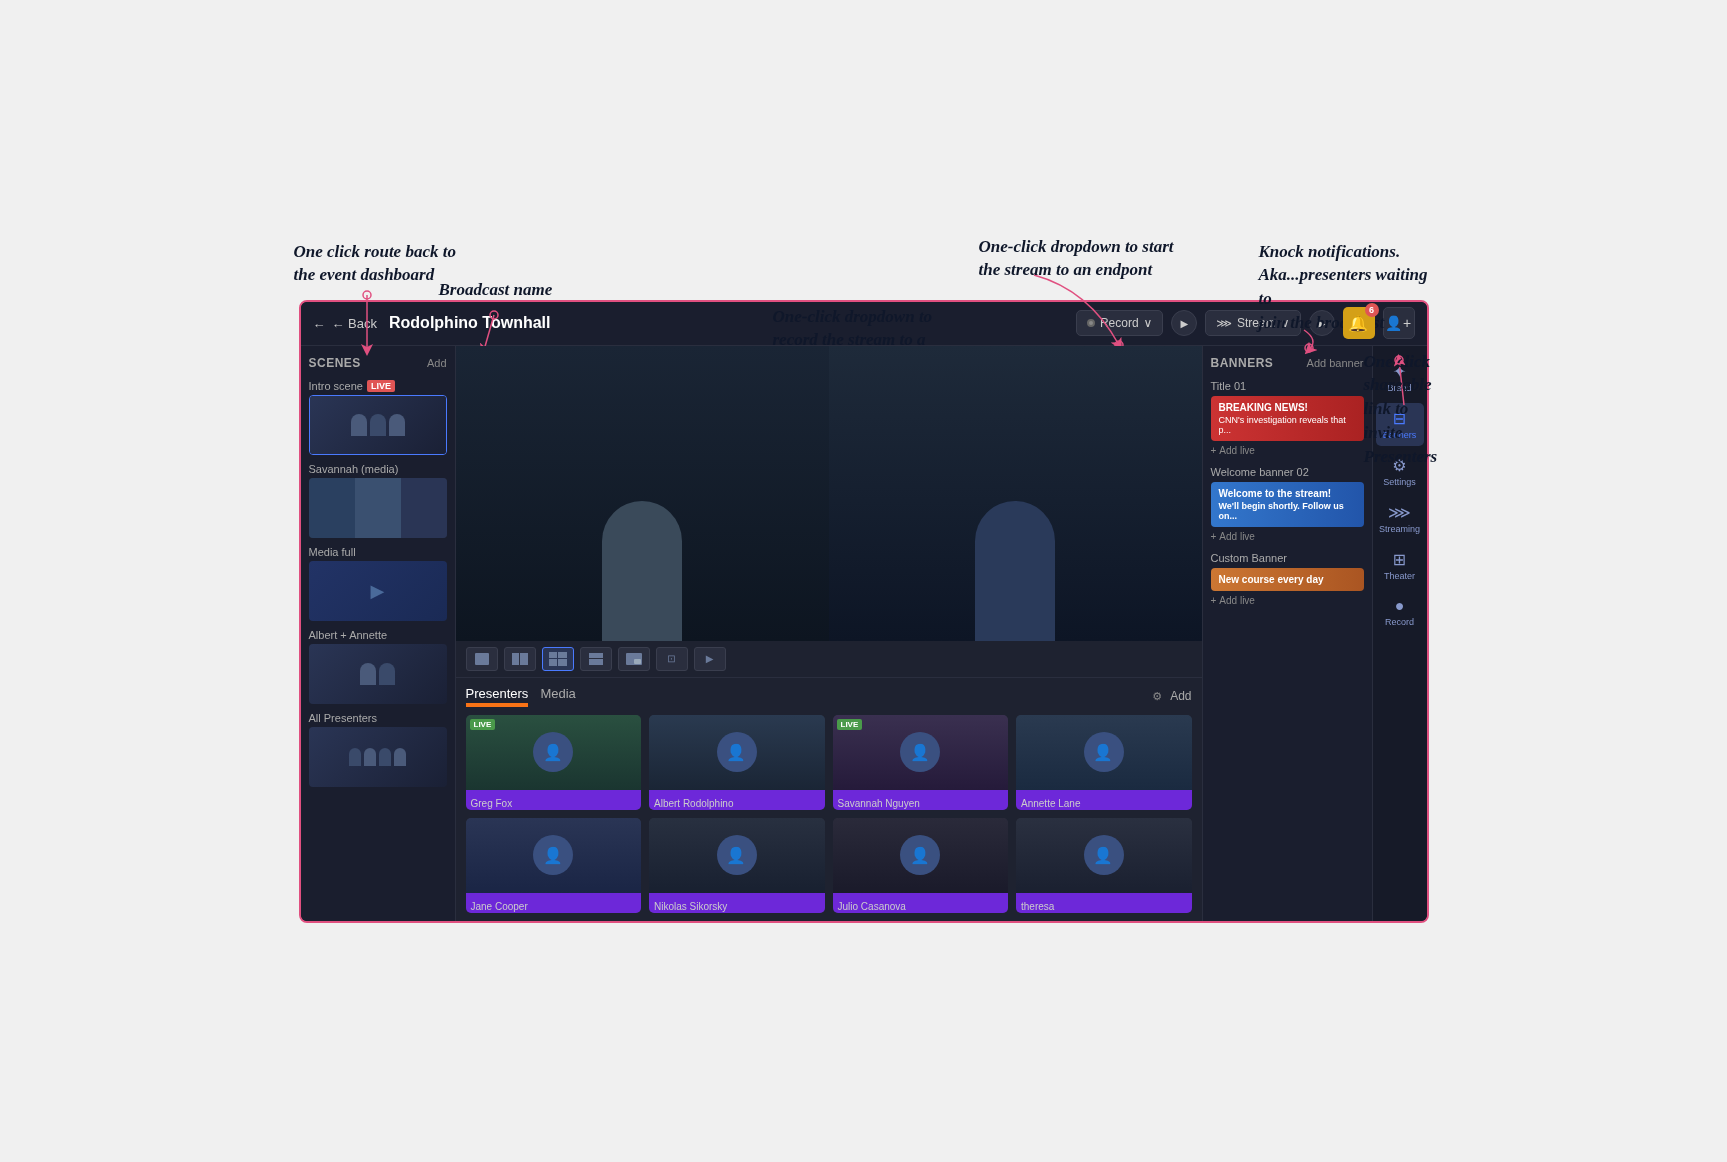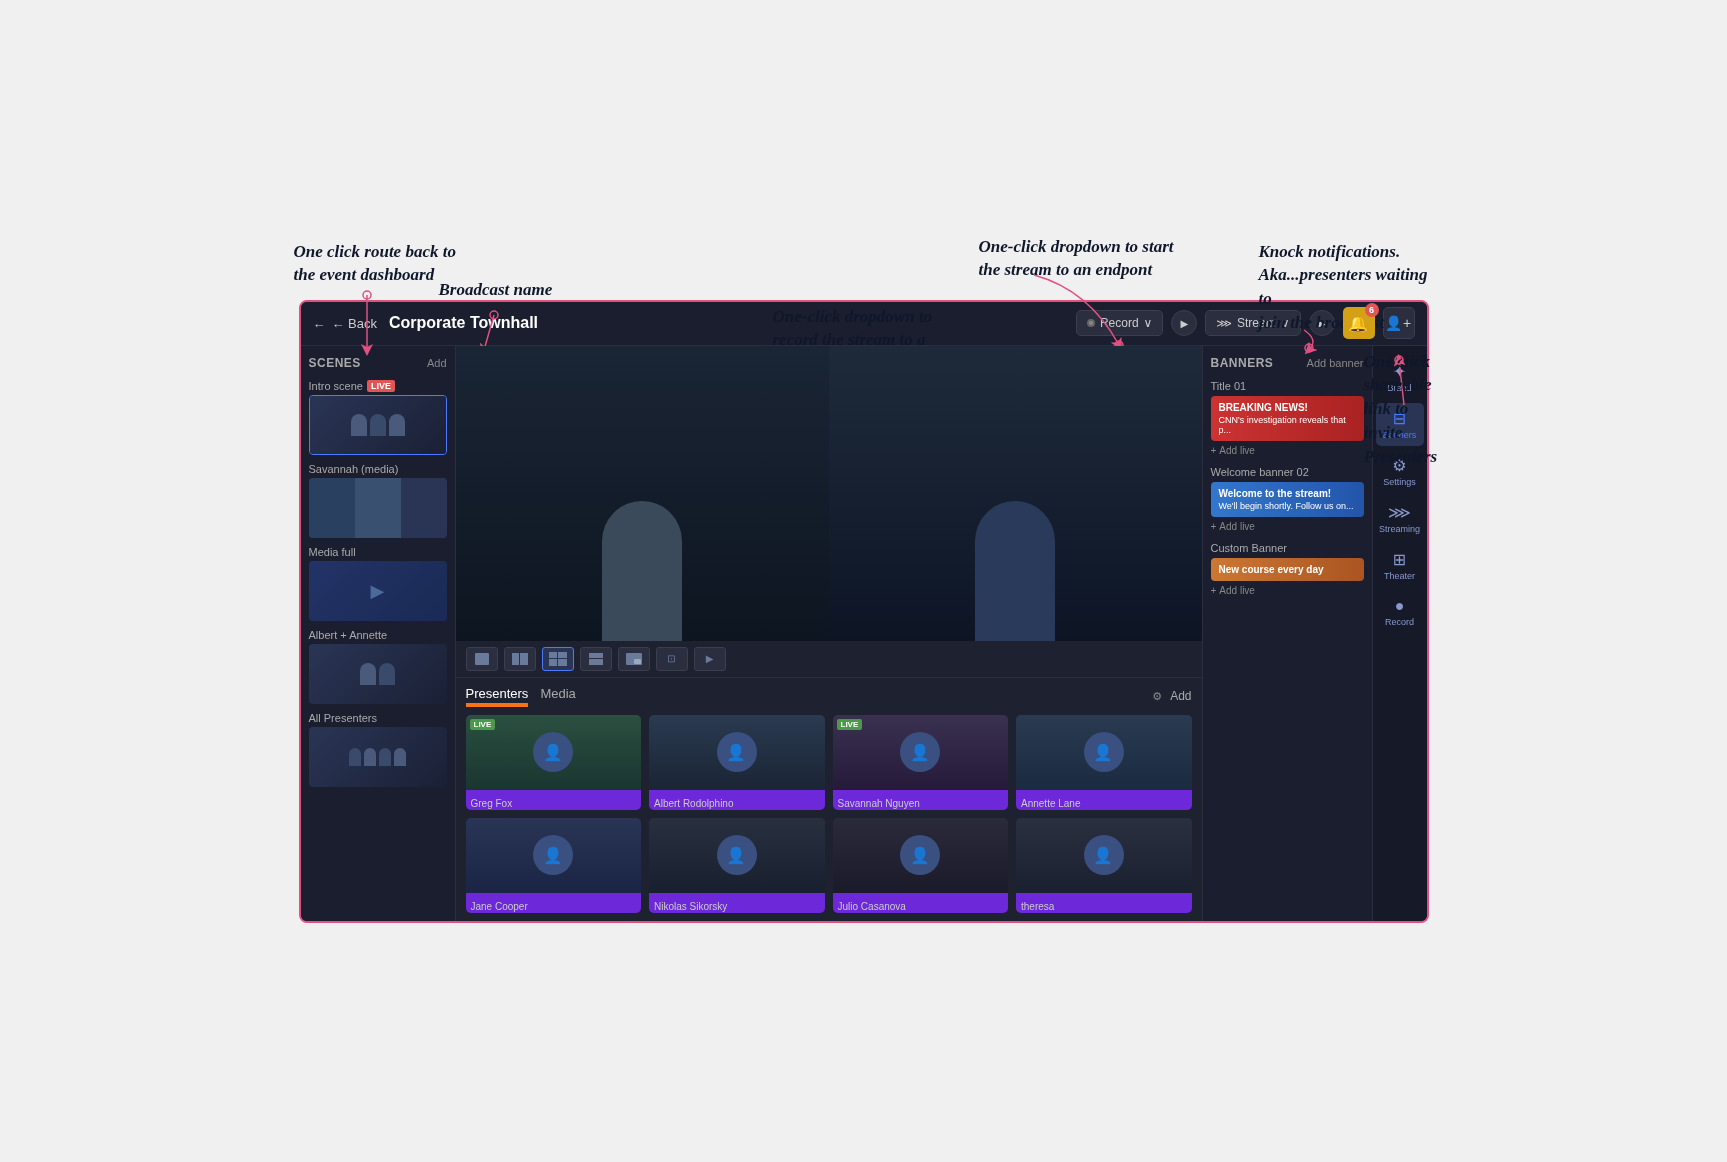--- a/index.html
+++ b/index.html
@@ -654,21 +654,21 @@
   </div>
 
   <div class="broadcast-window">
 
     <div class="header-bar">
       <button class="back-btn">
         <span>←</span>
         <span>← Back</span>
       </button>
 
-      <span class="broadcast-title">Corporate Townhall</span>
+      <span class="broadcast-title">Rodolphino Townhall</span>
 
       <div class="header-controls">
         <button class="control-btn">
           <span class="dot"></span>
           <span>Record</span>
           <span>∨</span>
         </button>
 
         <button class="play-btn">
           <span>▶</span>
@@ -933,21 +933,21 @@
           <div class="banner-add-btn">
             <span>+</span>
             <span>Add live</span>
           </div>
         </div>
 
         <div class="banner-card">
           <div class="banner-section-title">Welcome banner 02</div>
           <div class="banner-preview welcome">
             <div>Welcome to the stream!</div>
-            <div style="font-size:9px;font-weight:normal;margin-top:2px;">We'll begin shortly. Follow us on...</div>
+            <div style="font-size:9px;font-weight:bold;margin-top:2px;">We'll begin shortly. Follow us on...</div>
           </div>
           <div class="banner-add-btn">
             <span>+</span>
             <span>Add live</span>
           </div>
         </div>
 
         <div class="banner-card">
           <div class="banner-section-title">Custom Banner</div>
           <div class="banner-preview custom">

